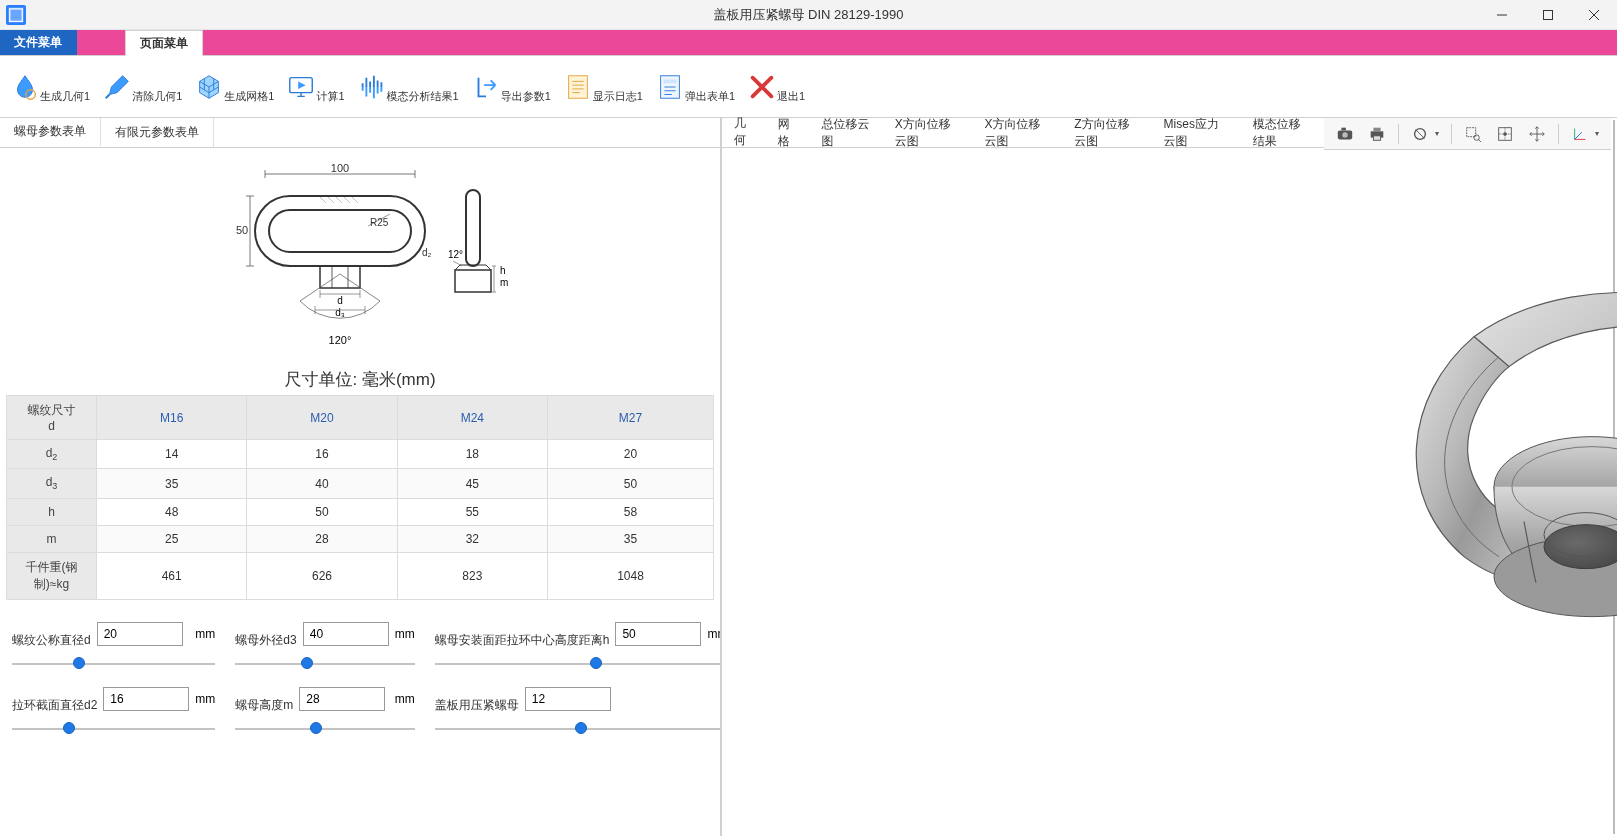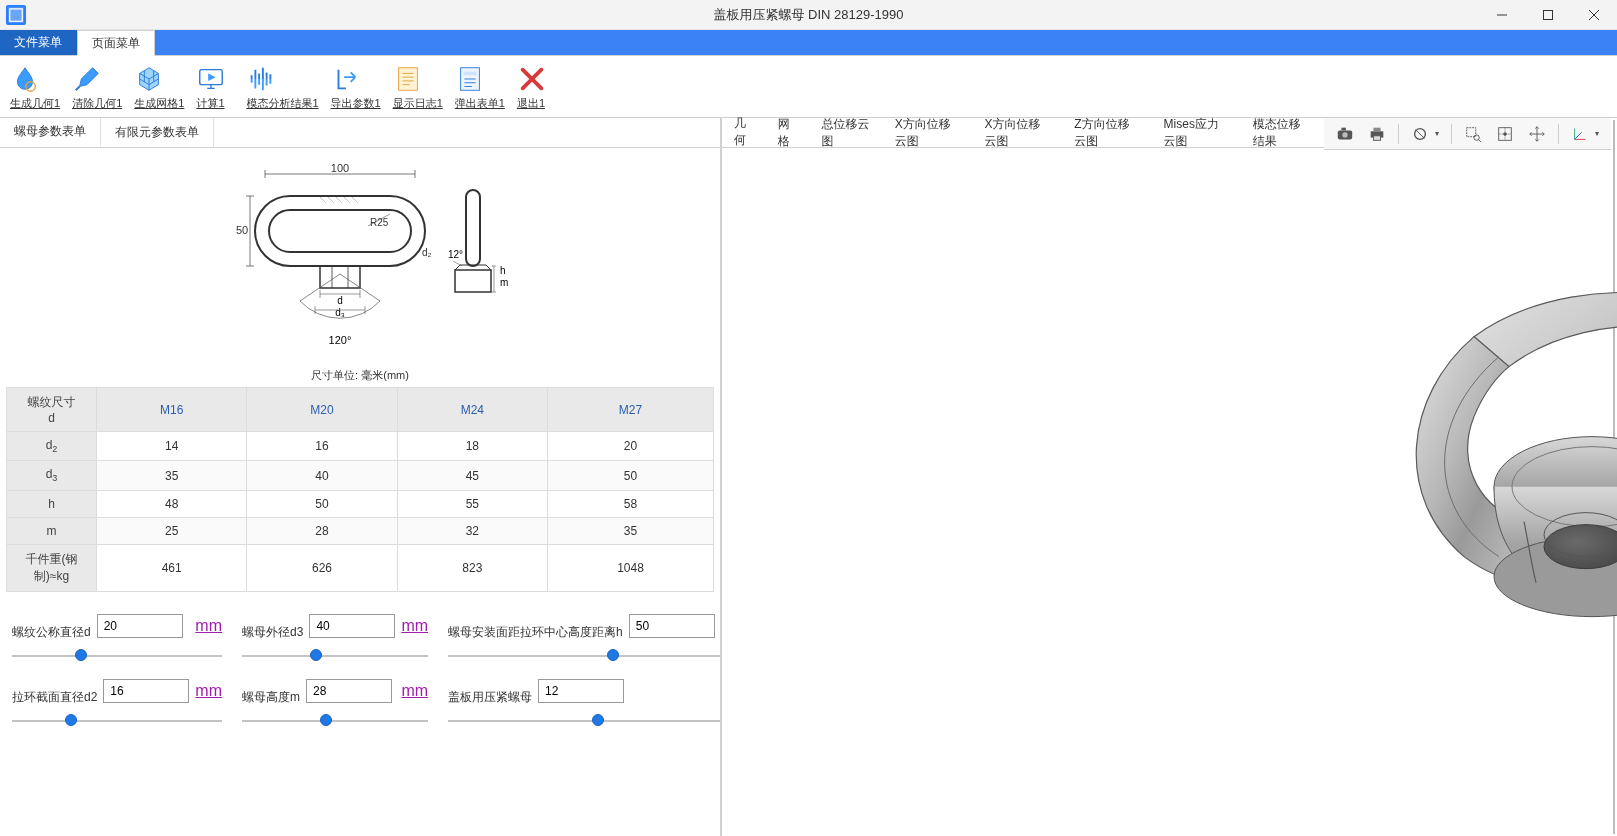--- a/index.html
+++ b/index.html
@@ -7,63 +7,63 @@
 
   
   .titlebar { height: 30px; display: flex; align-items: center; background: #f3f3f3; border-bottom: 1px solid #e5e5e5; position: relative; }
   .titlebar .app-icon { width: 20px; height: 20px; margin: 0 6px; background: #2a7fff; display:flex; align-items:center; justify-content:center; color:#fff; font-size:10px; border-radius:2px;}
   .titlebar .title { position: absolute; left: 50%; transform: translateX(-50%); font-size: 13px; color: #333; }
   .titlebar .win-controls { margin-left: auto; display: flex; }
   .titlebar .win-controls div { width: 46px; height: 30px; display:flex; align-items:center; justify-content:center; }
   .titlebar .win-controls svg { width:10px; height:10px; stroke:#333; stroke-width:1; fill:none;}
 
   
-  .menu-tabs { height: 26px; display: flex; align-items: stretch; background:#3b82f6; border-bottom: 1px solid #d0d0d0;}
+  .menu-tabs { height: 26px; display: flex; align-items: stretch; background:#ec4899; border-bottom: 1px solid #d0d0d0; font-weight: bold;}
   .menu-tabs .tab { padding: 0 14px; display:flex; align-items:center; font-size:12px; cursor:pointer; border-right:1px solid transparent;}
   .menu-tabs .tab.active { background:#1e66c2; color:#fff; }
-  .menu-tabs .tab.inactive { background:#fff; border:1px solid #d0d0d0; border-bottom:1px solid #fff; margin-bottom:-1px;}
+  .menu-tabs .tab.inactive { background:#fff; border:1px solid #d0d0d0; border-bottom:1px solid #fff; margin-bottom:-1px;margin-left:48px;}
   
   
   .ribbon { height: 62px; display:flex; align-items:center; gap: 0px; padding: 2px 4px; background:#fff; border-bottom:1px solid #d0d0d0;}
-  .ribbon .tool { display:flex; flex-direction:column; align-items:flex-start; justify-content:center; padding: 2px 6px; min-width:50px; cursor:pointer;text-decoration:underline;}
+  .ribbon .tool { display:flex; flex-direction:row; align-items:flex-end; justify-content:center; padding: 2px 6px; min-width:50px; cursor:pointer;}
   .ribbon .tool .ico { height:34px; display:flex; align-items:center; justify-content:center;}
   .ribbon .tool .lbl { font-size:11px; color:#333; white-space:nowrap;}
   .ribbon svg { width:30px; height:30px; }
 
   
   .body-split { display:flex; height: calc(836px - 30px - 26px - 62px); }
   .left-panel { width: 722px; border-right: 2px solid #d0d0d0; display:flex; flex-direction:column; }
   .right-panel { flex:1; display:flex; flex-direction:row; }
 
   
   .subtabs { height: 30px; border-bottom:1px solid #d0d0d0; display:flex; align-items:stretch; background:#fff; }
   .subtabs .stab { padding: 0 14px; display:flex; align-items:center; font-size:12px; cursor:pointer; border-right:1px solid #e0e0e0;}
   .subtabs .stab.active { border-bottom: 2px solid #fff; font-weight:500; }
   .subtabs.right .stab { border-right:none; padding: 0 12px;}
 
   
   .left-content { flex:1; overflow:auto; padding: 4px 6px 10px 6px;}
   .diagram-box { display:flex; justify-content:center; padding: 4px 0 2px 0;}
-  .dim-caption { text-align:center; font-size:11px; color:#333; margin-bottom:4px;}
+  .dim-caption { text-align:center; font-size:17px; color:#333; margin-bottom:4px;}
 
   
   table.spec { width:100%; border-collapse: collapse; font-size:12px; }
   table.spec th, table.spec td { border:1px solid #dcdcdc; text-align:center; padding:6px 4px; }
   table.spec th { background:#e9e9e9; font-weight:normal; color:#444;}
   table.spec th.colhead { color:#2a5db0; font-weight:500;}
   table.spec tr:nth-child(even) td { background:#fafafa;}
   table.spec th.rowhead { background:#e9e9e9; width:90px;margin-top:9px; }
 
   
   .params-grid { display:grid; grid-template-columns: repeat(3, 1fr); gap: 12px 20px; padding: 20px 6px 4px 6px;}
   .param { display:flex; flex-direction:column; gap:6px;}
   .param .row1 { display:flex; align-items:center; gap:6px;}
   .param .plabel { font-size:12px; white-space:nowrap;margin-top:12px;}
   .param input[type=text] { width:86px; height:24px; border:1px solid #999; padding:0 6px; font-size:12px;}
-  .param .unit { font-size:16px; color:#a21caf; margin-left:auto;text-decoration:underline;}
+  .param .unit { font-size:12px; color:#000000; margin-left:auto;}
   .slider { position:relative; height:18px; }
   .slider .track { position:absolute; left:0; right:0; top:8px; height:2px; background:#c3c3c3;}
   .slider .thumb { position:absolute; top:2px; width:12px; height:12px; border-radius:50%; background:#1e78e6; border:1px solid #1a63bf; transform:translateX(-50%);}
   
   
   .viewer-toolbar { height:32px; display:flex; align-items:center; gap:6px; padding:0 8px; border-bottom:1px solid #d0d0d0; background:#f7f7f7;}
   .viewer-toolbar .vbtn { width:26px; height:22px; display:flex; align-items:center; justify-content:center; border:1px solid transparent; border-radius:2px; cursor:pointer;}
   .viewer-toolbar .sep { width:1px; height:20px; background:#ccc; margin:0 2px;}
   .viewer-toolbar svg { width:18px; height:18px;}
   .viewer-toolbar .dropdown-caret { width:8px; font-size:8px; color:#555; margin-left:-4px;}

